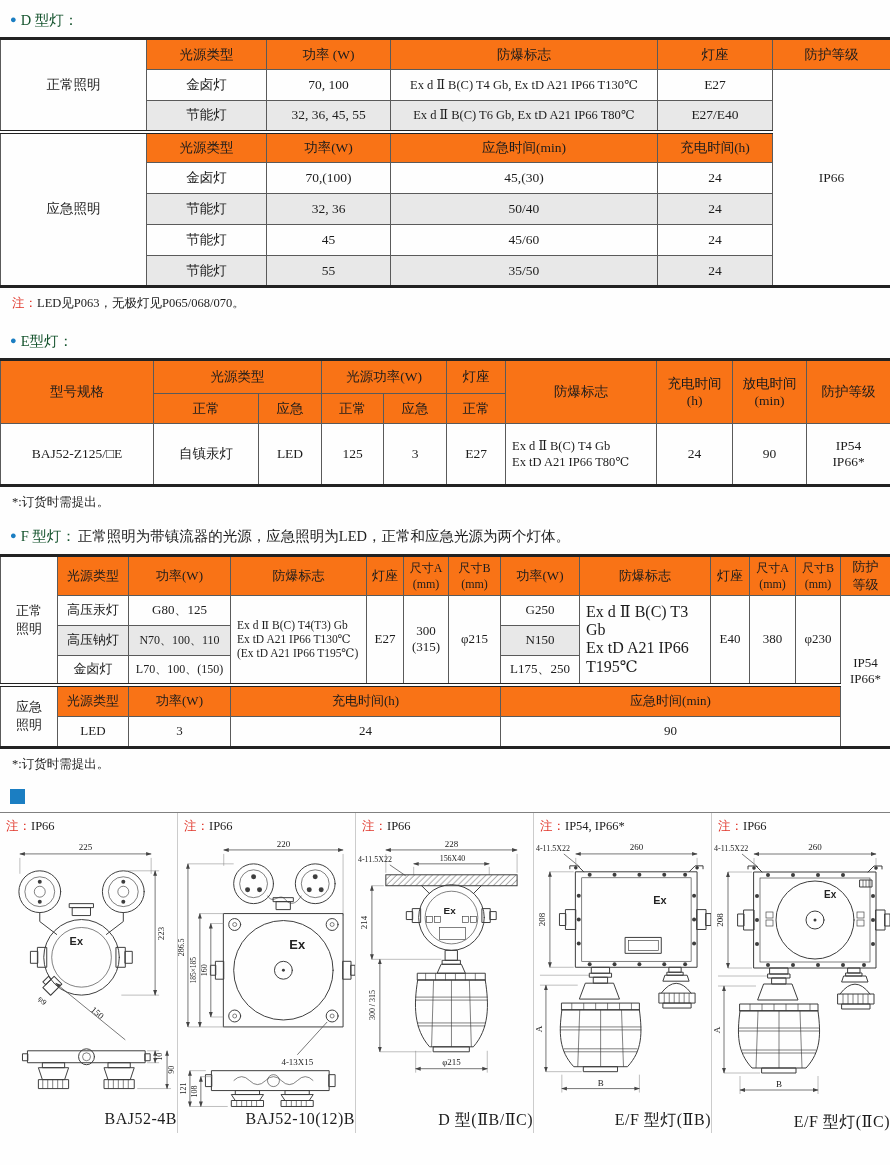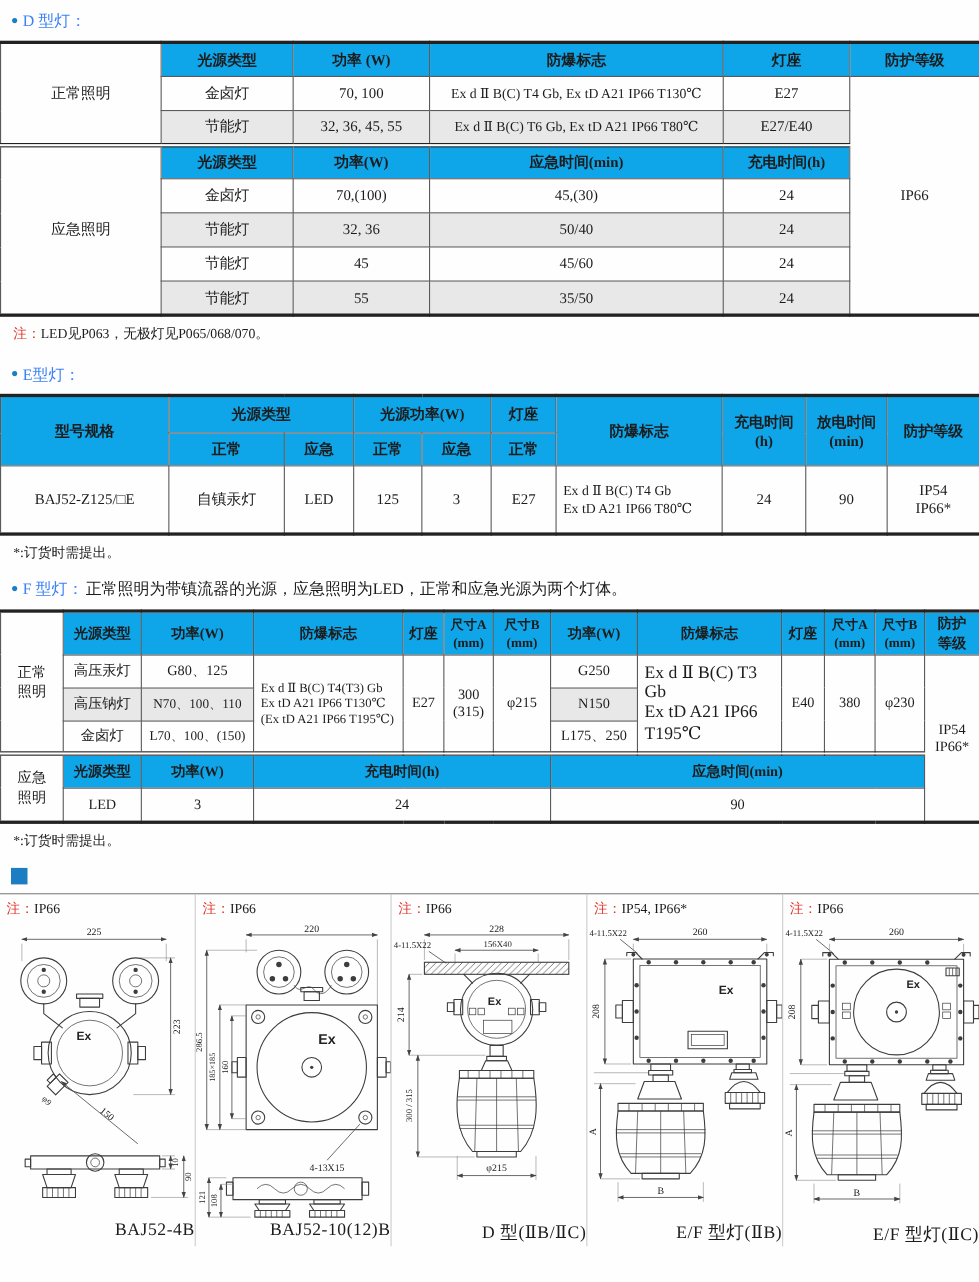--- a/index.html
+++ b/index.html
@@ -1,27 +1,27 @@
 <!DOCTYPE html>
 <html><head>
 <meta charset="utf-8">
 <style>
   html,body{margin:0;padding:0;background:#fff;}
   .page{width:890px;height:1165px;background:#fefefe;position:relative;overflow:hidden;
         font-family:"Liberation Serif","DejaVu Serif",serif;color:#1c1c1c;}
   
   .sec-desc{display:flex;align-items:flex-start;padding:9px 12px 5px 10px;font-size:14.5px;line-height:1.6;}
   .dot{color:#1b7ec2;font-size:11px;line-height:1.9;margin-right:4px;}
-  .type-label{color:#3b82f6;white-space:nowrap;}
+  .type-label{color:#14532d;white-space:nowrap;}
   .desc{flex:1;margin-left:2px;}
   
   .spec-table{width:890px;border-collapse:collapse;table-layout:fixed;font-size:13.5px;
               border-top:3px solid #222;border-bottom:3px solid #222;}
   .spec-table td{border:1px solid #5a5a5a;text-align:center;vertical-align:middle;padding:1px 3px;overflow:hidden;}
-  td.hd{background:#0ea5e9;font-weight:bold;}
+  td.hd{background:#f97316;}
   td.gr{background:#e8e8e8;}
   td.lft{text-align:left;padding-left:6px;}
   tr.sep td{border-top:4px double #222;}
   .pre{white-space:pre-line;}
   .exm{font-size:12.5px;}
   .note{font-size:12.5px;padding:7px 12px 2px 12px;}
   .red{color:#e03428;}
   
   .sec-title{display:flex;align-items:center;font-family:"Liberation Sans","DejaVu Sans",sans-serif;
              font-weight:bold;font-size:22px;letter-spacing:1px;margin:14px 0 8px 10px;color:#111;}

